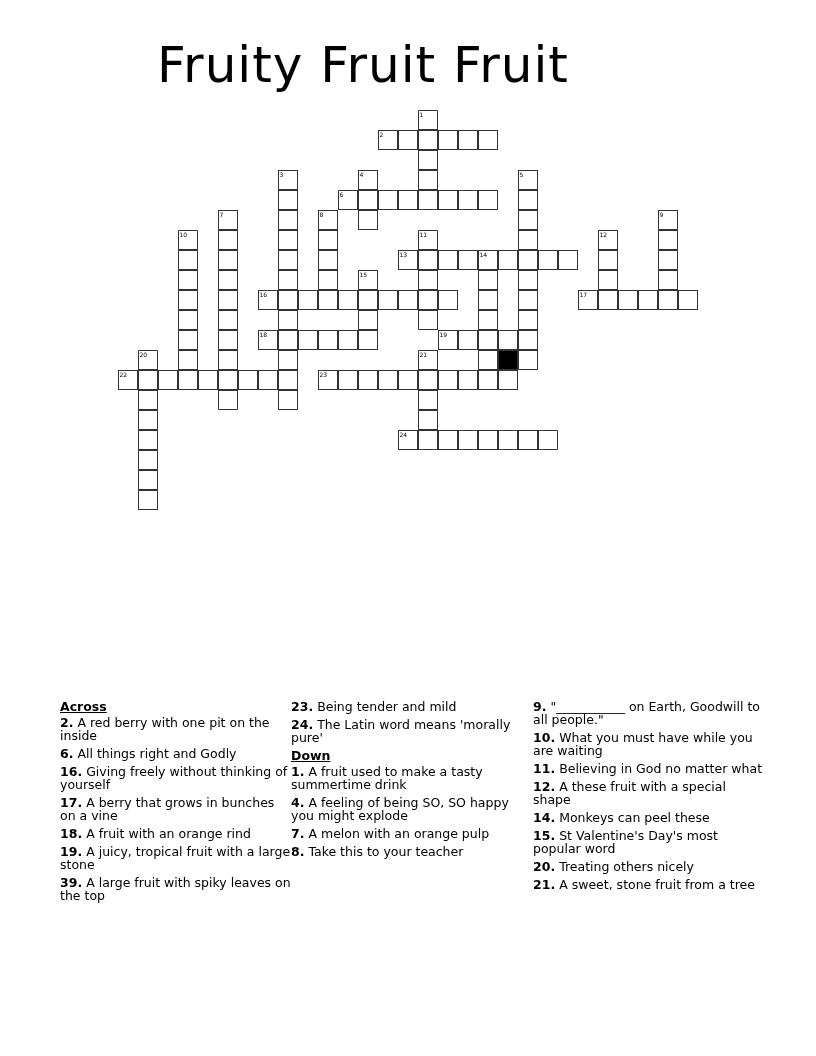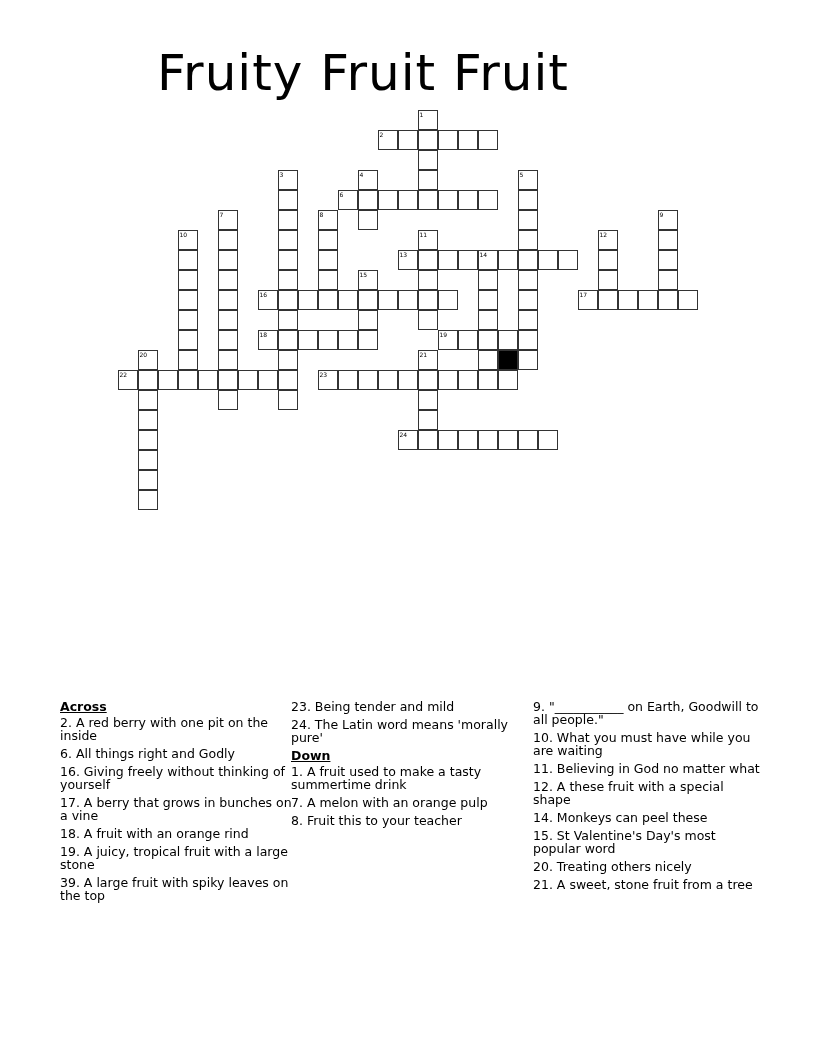--- a/index.html
+++ b/index.html
@@ -1,28 +1,28 @@
 <!DOCTYPE html>
 <html><head>
 <meta charset="utf-8">
 <style>
   html, body { margin: 0; padding: 0; background: #ffffff; }
   body { width: 816px; height: 1056px; position: relative; overflow: hidden; font-family: "DejaVu Sans", sans-serif; color: #000; }
-  .title { position: absolute; left: 0; top: 30px; width: 726px; text-align: center; font-size: 50px; line-height: 70px; letter-spacing: 1px; font-family: "DejaVu Sans", sans-serif; font-weight: normal; margin-top: 8px; }
+  .title { position: absolute; left: 0; top: 30px; width: 726px; text-align: center; font-size: 50px; line-height: 70px; letter-spacing: 1px; font-family: "DejaVu Sans", sans-serif; font-weight: normal; }
   .grid { position: absolute; left: 118px; top: 110px; width: 600px; height: 420px; }
   .cell { position: absolute; width: 20px; height: 20px; box-sizing: border-box; border: 1px solid #333; background: #fff; margin-left: -0.5px; margin-top: -0.5px; }
   .cell.black { background: #000; }
   .cell .num { position: absolute; left: 1px; top: 0px; font-size: 6px; line-height: 7px; font-family: "DejaVu Sans", sans-serif; color: #000; }
   .clues { position: absolute; top: 700px; font-size: 12.5px; line-height: 13px; width: 232px; }
   .col1 { left: 60px; }
   .col2 { left: 291px; }
   .col3 { left: 533px; }
   .heading { font-weight: bold; text-decoration: underline; margin-bottom: 3px; display: block; }
   .clue { margin-bottom: 5px; }
-  .clue .n { font-weight: normal; }
+  .clue .n { font-weight: bold; }
 </style>
 </head>
 <body>
 
 <div class="title">Fruity Fruit Fruit</div>
 
 <div class="grid" id="grid">
     <div class="cell" style="left: 300px; top: 0px;">
       <span class="num">1</span>
     </div>
@@ -228,22 +228,23 @@
   <div class="clue"><span class="n">18.</span><span> A fruit with an orange rind</span></div>
   <div class="clue"><span class="n">19.</span><span> A juicy, tropical fruit with a large stone</span></div>
   <div class="clue"><span class="n">39.</span><span> A large fruit with spiky leaves on the top</span></div>
 </div>
 
 <div class="clues col2">
   <div class="clue"><span class="n">23.</span><span> Being tender and mild</span></div>
   <div class="clue"><span class="n">24.</span><span> The Latin word means 'morally pure'</span></div>
   <span class="heading">Down</span>
   <div class="clue"><span class="n">1.</span><span> A fruit used to make a tasty summertime drink</span></div>
+  <div class="clue"><span class="n">4.</span><span> A feeling of being SO, SO happy you might explode</span></div>
   <div class="clue"><span class="n">7.</span><span> A melon with an orange pulp</span></div>
-  <div class="clue"><span class="n">8.</span><span> Fruit this to your teacher</span></div>
+  <div class="clue"><span class="n">8.</span><span> Take this to your teacher</span></div>
 </div>
 
 <div class="clues col3">
   <div class="clue"><span class="n">9.</span><span> "___________ on Earth, Goodwill to all people."</span></div>
   <div class="clue"><span class="n">10.</span><span> What you must have while you are waiting</span></div>
   <div class="clue"><span class="n">11.</span><span> Believing in God no matter what</span></div>
   <div class="clue"><span class="n">12.</span><span> A these fruit with a special shape</span></div>
   <div class="clue"><span class="n">14.</span><span> Monkeys can peel these</span></div>
   <div class="clue"><span class="n">15.</span><span> St Valentine's Day's most popular word</span></div>
   <div class="clue"><span class="n">20.</span><span> Treating others nicely</span></div>

